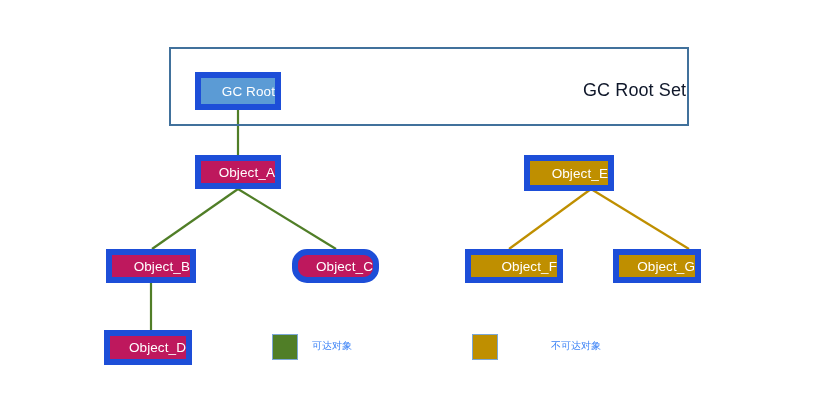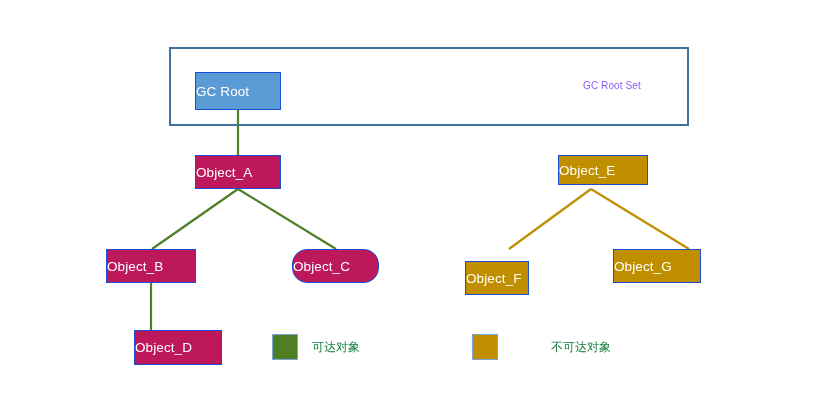--- a/index.html
+++ b/index.html
@@ -26,54 +26,54 @@
     pointer-events: none;
   }
   .gc-root-set-frame {
     position: absolute;
     box-sizing: border-box;
     border: 2px solid #41719C;
     background: transparent;
   }
   .gc-root-set-label {
     position: absolute;
-    color: #8b5cf6;
-    font-size: 10px;
+    color: #0f172a;
+    font-size: 18px;
     white-space: nowrap;
     letter-spacing: 0.1px;
   }
   .node {
     position: absolute;
     box-sizing: border-box;
     display: flex;
     align-items: center;
-    justify-content: flex-start;
-    border: 1px solid #1d4ed8;
+    justify-content: flex-end;
+    border: 6px solid #1d4ed8;
     color: #ffffff;
     font-size: 13.5px;
     white-space: nowrap;
     letter-spacing: 0.1px;
   }
   .node.root   { background: #5B9BD5; }
   .node.green  { background: #be185d; }
   .node.yellow { background: #BF8F00; }
 
   .legend-swatch {
     position: absolute;
     box-sizing: border-box;
     width: 26px;
     height: 26px;
     border: 1px solid #7BA7D7;
   }
   .legend-swatch.green  { background: #507E27; }
   .legend-swatch.yellow { background: #BF8F00; }
   .legend-label {
     position: absolute;
-    color: #15803d;
-    font-size: 12px;
+    color: #3b82f6;
+    font-size: 10px;
     white-space: nowrap;
   }
 </style>
 </head>
 <body>
 
 <div id="canvas">
 
   <svg id="edges" viewBox="0 0 834 412" xmlns="http://www.w3.org/2000/svg">
       <line x1="238" y1="110" x2="238" y2="155" stroke="#507E27" stroke-width="2.2"></line>
@@ -94,27 +94,27 @@
       </div>
       <div class="node green" style="left: 195px; top: 155px; width: 86px; height: 34px;">
         <span>Object_A</span>
       </div>
       <div class="node green" style="left: 106px; top: 249px; width: 90px; height: 34px;">
         <span>Object_B</span>
       </div>
       <div class="node green" style="left: 292px; top: 249px; width: 87px; height: 34px; border-radius: 15px;">
         <span>Object_C</span>
       </div>
-      <div class="node green" style="left: 104px; top: 330px; width: 88px; height: 35px; margin-left: 30px;">
+      <div class="node green" style="left: 104px; top: 330px; width: 88px; height: 35px;">
         <span>Object_D</span>
       </div>
-      <div class="node yellow" style="left: 558px; top: 155px; width: 90px; height: 30px;">
+      <div class="node yellow" style="left: 524px; top: 155px; width: 90px; height: 36px;">
         <span>Object_E</span>
       </div>
-      <div class="node yellow" style="left: 465px; top: 261px; width: 64px; height: 34px;">
+      <div class="node yellow" style="left: 465px; top: 249px; width: 98px; height: 34px;">
         <span>Object_F</span>
       </div>
       <div class="node yellow" style="left: 613px; top: 249px; width: 88px; height: 34px;">
         <span>Object_G</span>
       </div>
     </div>
 
   <div id="legend-layer">
       <div class="legend-swatch green" style="left: 272px; top: 334px;"></div>
       <div class="legend-label" style="left: 312px; top: 339px;">可达对象</div>

